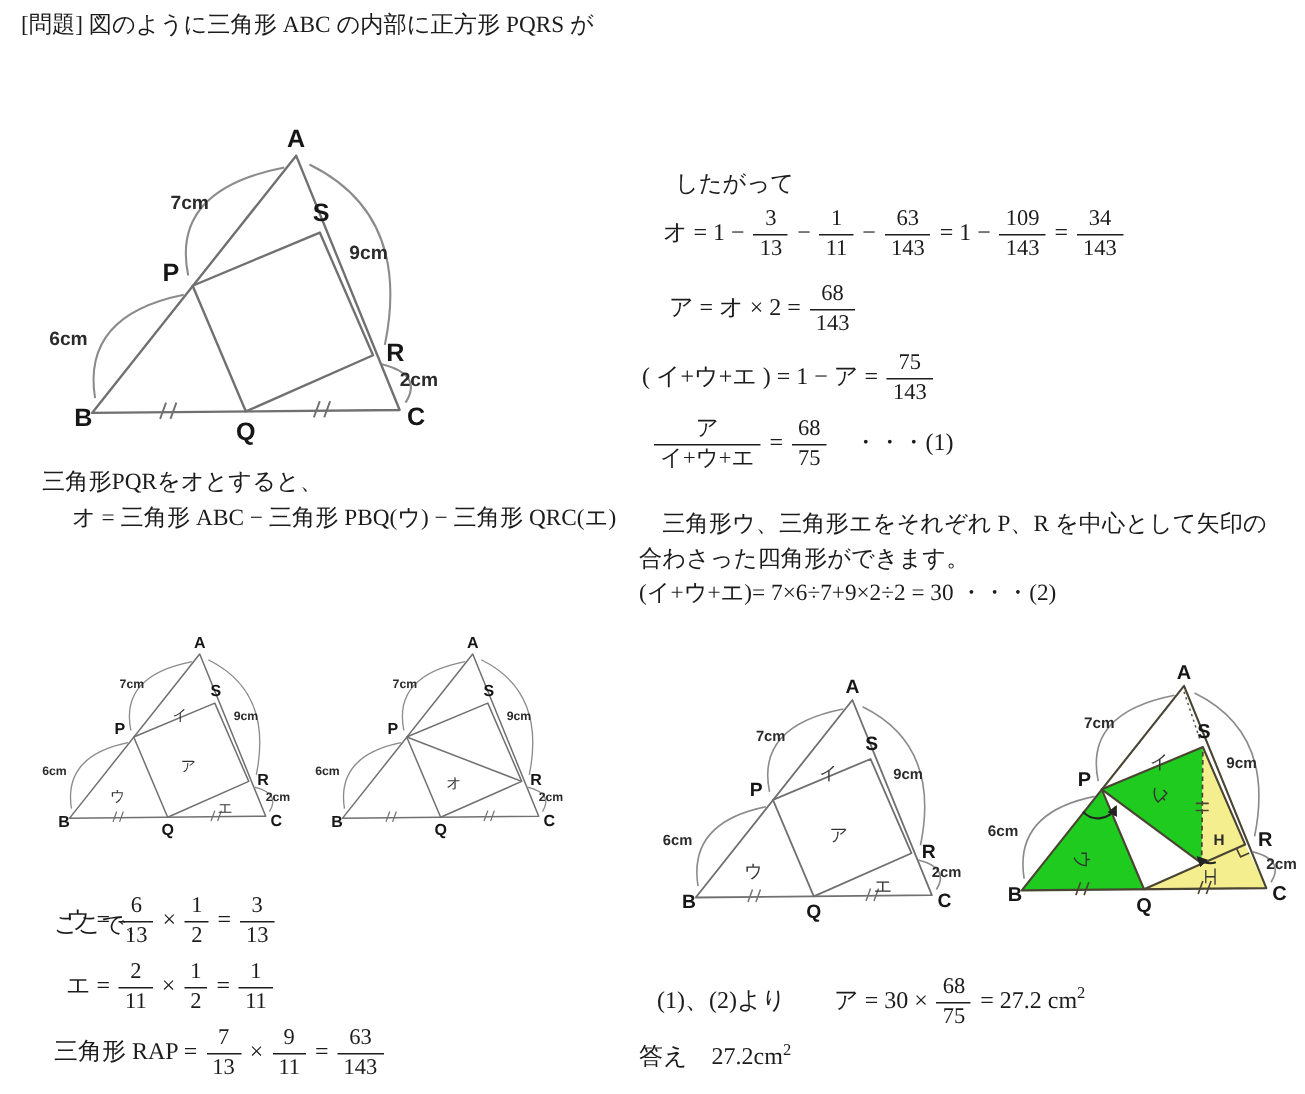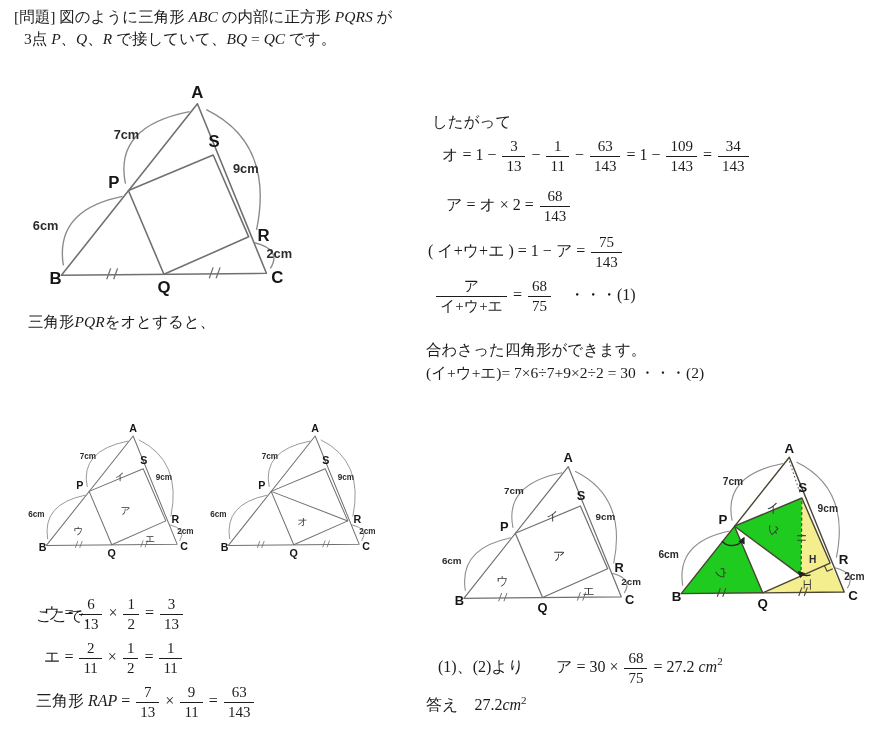--- a/index.html
+++ b/index.html
@@ -5,21 +5,21 @@
   html,body{margin:0;padding:0;}
   body{
     width:870px;height:729px;background:#ffffff;position:relative;overflow:hidden;
     font-family:"Liberation Serif","DejaVu Serif",serif;color:#1c1c1c;
   }
   .abs{position:absolute;}
   .jp{font-size:15.5px;}
   .pl{line-height:22px;white-space:nowrap;}
   .sl{line-height:24px;white-space:nowrap;}
   .para .pl{line-height:23px;}
-  .v{font-style:italic;font-family:"Liberation Serif","DejaVu Serif",serif;}
+  .v{font-family:"Liberation Serif","DejaVu Serif",serif;}
   .formula{font-size:16px;white-space:nowrap;}
   .formula .frac{display:inline-block;vertical-align:middle;text-align:center;line-height:1.1;margin:0 2px;font-size:15px;}
   .formula .frac .num{display:block;border-bottom:1.4px solid #1c1c1c;padding:0 4px 1px;}
   .formula .frac .den{display:block;padding:1px 4px 0;}
   sup{font-size:11px;}
   svg.fig{position:absolute;overflow:visible;}
   .ln{fill:none;stroke:#707070;stroke-width:1.6;stroke-linejoin:round;}
   .tk{fill:none;stroke:#707070;stroke-width:1.3;}
   .arc{fill:none;stroke:#8b8b8b;stroke-width:1.4;}
   .vtx{font:bold 17px "Liberation Sans","DejaVu Sans",sans-serif;fill:#161616;}
@@ -29,21 +29,20 @@
   .tkc{fill:none;stroke:#4a4433;stroke-width:1.4;}
   .dash{fill:none;stroke:#4a4433;stroke-width:1.5;stroke-dasharray:4 3;}
   .dot{fill:none;stroke:#555;stroke-width:1.3;stroke-dasharray:2 3;}
   .arrw{fill:none;stroke:#222;stroke-width:1.8;}
 </style>
 </head>
 <body>
 
 <div class="abs jp" style="left:14px;top:6px;">
   <div class="pl">[問題] 図のように三角形 <span class="v">ABC</span> の内部に正方形 <span class="v">PQRS</span> が</div>
-  <div class="pl" style="padding-left:10px">3点 <span class="v">P</span>、<span class="v">Q</span>、<span class="v">R</span> で接していて、<span class="v">BQ</span> = <span class="v">QC</span> です。</div>
 </div>
 
 <svg class="fig" viewBox="0 0 280 222" style="left:20px;top:82px;width:276px;height:219px;">
   <path class="ln" d="M 180 22 L 42 196 L 250 194 Z"></path>
   <path class="ln" d="M 110 110 L 146 195 L 232 157 L 196 74 Z"></path>
   <path class="arc" d="M 172 30 Q 95 45 107 103"></path>
   <path class="arc" d="M 104 116 Q 35 130 44 186"></path>
   <path class="arc" d="M 189 28 Q 258 62 240 150"></path>
   <path class="arc" d="M 238 163 Q 266 170 254 189"></path>
   <path class="tk" d="M 92 189 L 88 200 M 99 189 L 95 200 M 196 188 L 192 199 M 203 188 L 199 199"></path>
@@ -55,20 +54,21 @@
   <text class="vtx" x="197" y="66" text-anchor="middle">S</text>
   <text class="vtx" x="241" y="161">R</text>
   <text class="meas" x="108" y="58" text-anchor="middle">7cm</text>
   <text class="meas" x="216" y="92">9cm</text>
   <text class="meas" x="26" y="150" text-anchor="middle">6cm</text>
   <text class="meas" x="250" y="178">2cm</text>
 </svg>
 
 <div class="abs jp" style="left:14px;top:310px;">
   <div class="sl" style="padding-left:14px">三角形<span class="v">PQR</span>をオとすると、</div>
+  <div class="sl" style="padding-left:34px">オ = 三角形 <span class="v">ABC</span> − 三角形 <span class="v">PBQ</span>(ウ) − 三角形 <span class="v">QRC</span>(エ)</div>
 </div>
 
 <svg class="fig" viewBox="0 0 280 222" style="left:20px;top:422px;width:176px;height:140px;">
   <path class="ln" d="M 180 22 L 42 196 L 250 194 Z"></path>
   <path class="ln" d="M 110 110 L 146 195 L 232 157 L 196 74 Z"></path>
   <path class="arc" d="M 172 30 Q 95 45 107 103"></path>
   <path class="arc" d="M 104 116 Q 35 130 44 186"></path>
   <path class="arc" d="M 189 28 Q 258 62 240 150"></path>
   <path class="arc" d="M 238 163 Q 266 170 254 189"></path>
   <path class="tk" d="M 92 189 L 88 200 M 99 189 L 95 200 M 196 188 L 192 199 M 203 188 L 199 199"></path>
@@ -111,28 +111,29 @@
   <text class="meas" x="250" y="178">2cm</text>
   <text class="reg" x="160" y="164" text-anchor="middle">オ</text>
 </svg>
 
 <div class="abs jp" style="left:36px;top:606px;">ここで、</div>
 
 <div class="abs formula" style="left:44px;top:596px;">ウ = <span class="frac"><span class="num">6</span><span class="den">13</span></span> × <span class="frac"><span class="num">1</span><span class="den">2</span></span> = <span class="frac"><span class="num">3</span><span class="den">13</span></span></div>
 <div class="abs formula" style="left:44px;top:640px;">エ = <span class="frac"><span class="num">2</span><span class="den">11</span></span> × <span class="frac"><span class="num">1</span><span class="den">2</span></span> = <span class="frac"><span class="num">1</span><span class="den">11</span></span></div>
 <div class="abs formula" style="left:36px;top:684px;">三角形 <span class="v">RAP</span> = <span class="frac"><span class="num">7</span><span class="den">13</span></span> × <span class="frac"><span class="num">9</span><span class="den">11</span></span> = <span class="frac"><span class="num">63</span><span class="den">143</span></span></div>
 
-<div class="abs jp" style="left:432px;top:112px;">したがって</div>
+<div class="abs jp" style="left:450px;top:112px;">したがって</div>
 
 <div class="abs formula" style="left:442px;top:138px;">オ = 1 − <span class="frac"><span class="num">3</span><span class="den">13</span></span> − <span class="frac"><span class="num">1</span><span class="den">11</span></span> − <span class="frac"><span class="num">63</span><span class="den">143</span></span> = 1 − <span class="frac"><span class="num">109</span><span class="den">143</span></span> = <span class="frac"><span class="num">34</span><span class="den">143</span></span></div>
 <div class="abs formula" style="left:446px;top:188px;">ア = オ × 2 = <span class="frac"><span class="num">68</span><span class="den">143</span></span></div>
 <div class="abs formula" style="left:428px;top:234px;">( イ+ウ+エ ) = 1 − ア = <span class="frac"><span class="num">75</span><span class="den">143</span></span></div>
 <div class="abs formula" style="left:434px;top:278px;"><span class="frac"><span class="num">ア</span><span class="den">イ+ウ+エ</span></span> = <span class="frac"><span class="num">68</span><span class="den">75</span></span>　・・・(1)</div>
 
 <div class="abs jp para" style="left:426px;top:338px;">
+  <div class="pl">　三角形ウ、三角形エをそれぞれ <span class="v">P</span>、<span class="v">R</span> を中心として矢印の</div>
   <div class="pl">合わさった四角形ができます。</div>
   <div class="pl">(イ+ウ+エ)= 7×6÷7+9×2÷2 = 30 ・・・(2)</div>
 </div>
 
 <svg class="fig" viewBox="0 0 280 222" style="left:432px;top:450px;width:212px;height:168px;">
   <path class="ln" d="M 180 22 L 42 196 L 250 194 Z"></path>
   <path class="ln" d="M 110 110 L 146 195 L 232 157 L 196 74 Z"></path>
   <path class="arc" d="M 172 30 Q 95 45 107 103"></path>
   <path class="arc" d="M 104 116 Q 35 130 44 186"></path>
   <path class="arc" d="M 189 28 Q 258 62 240 150"></path>

